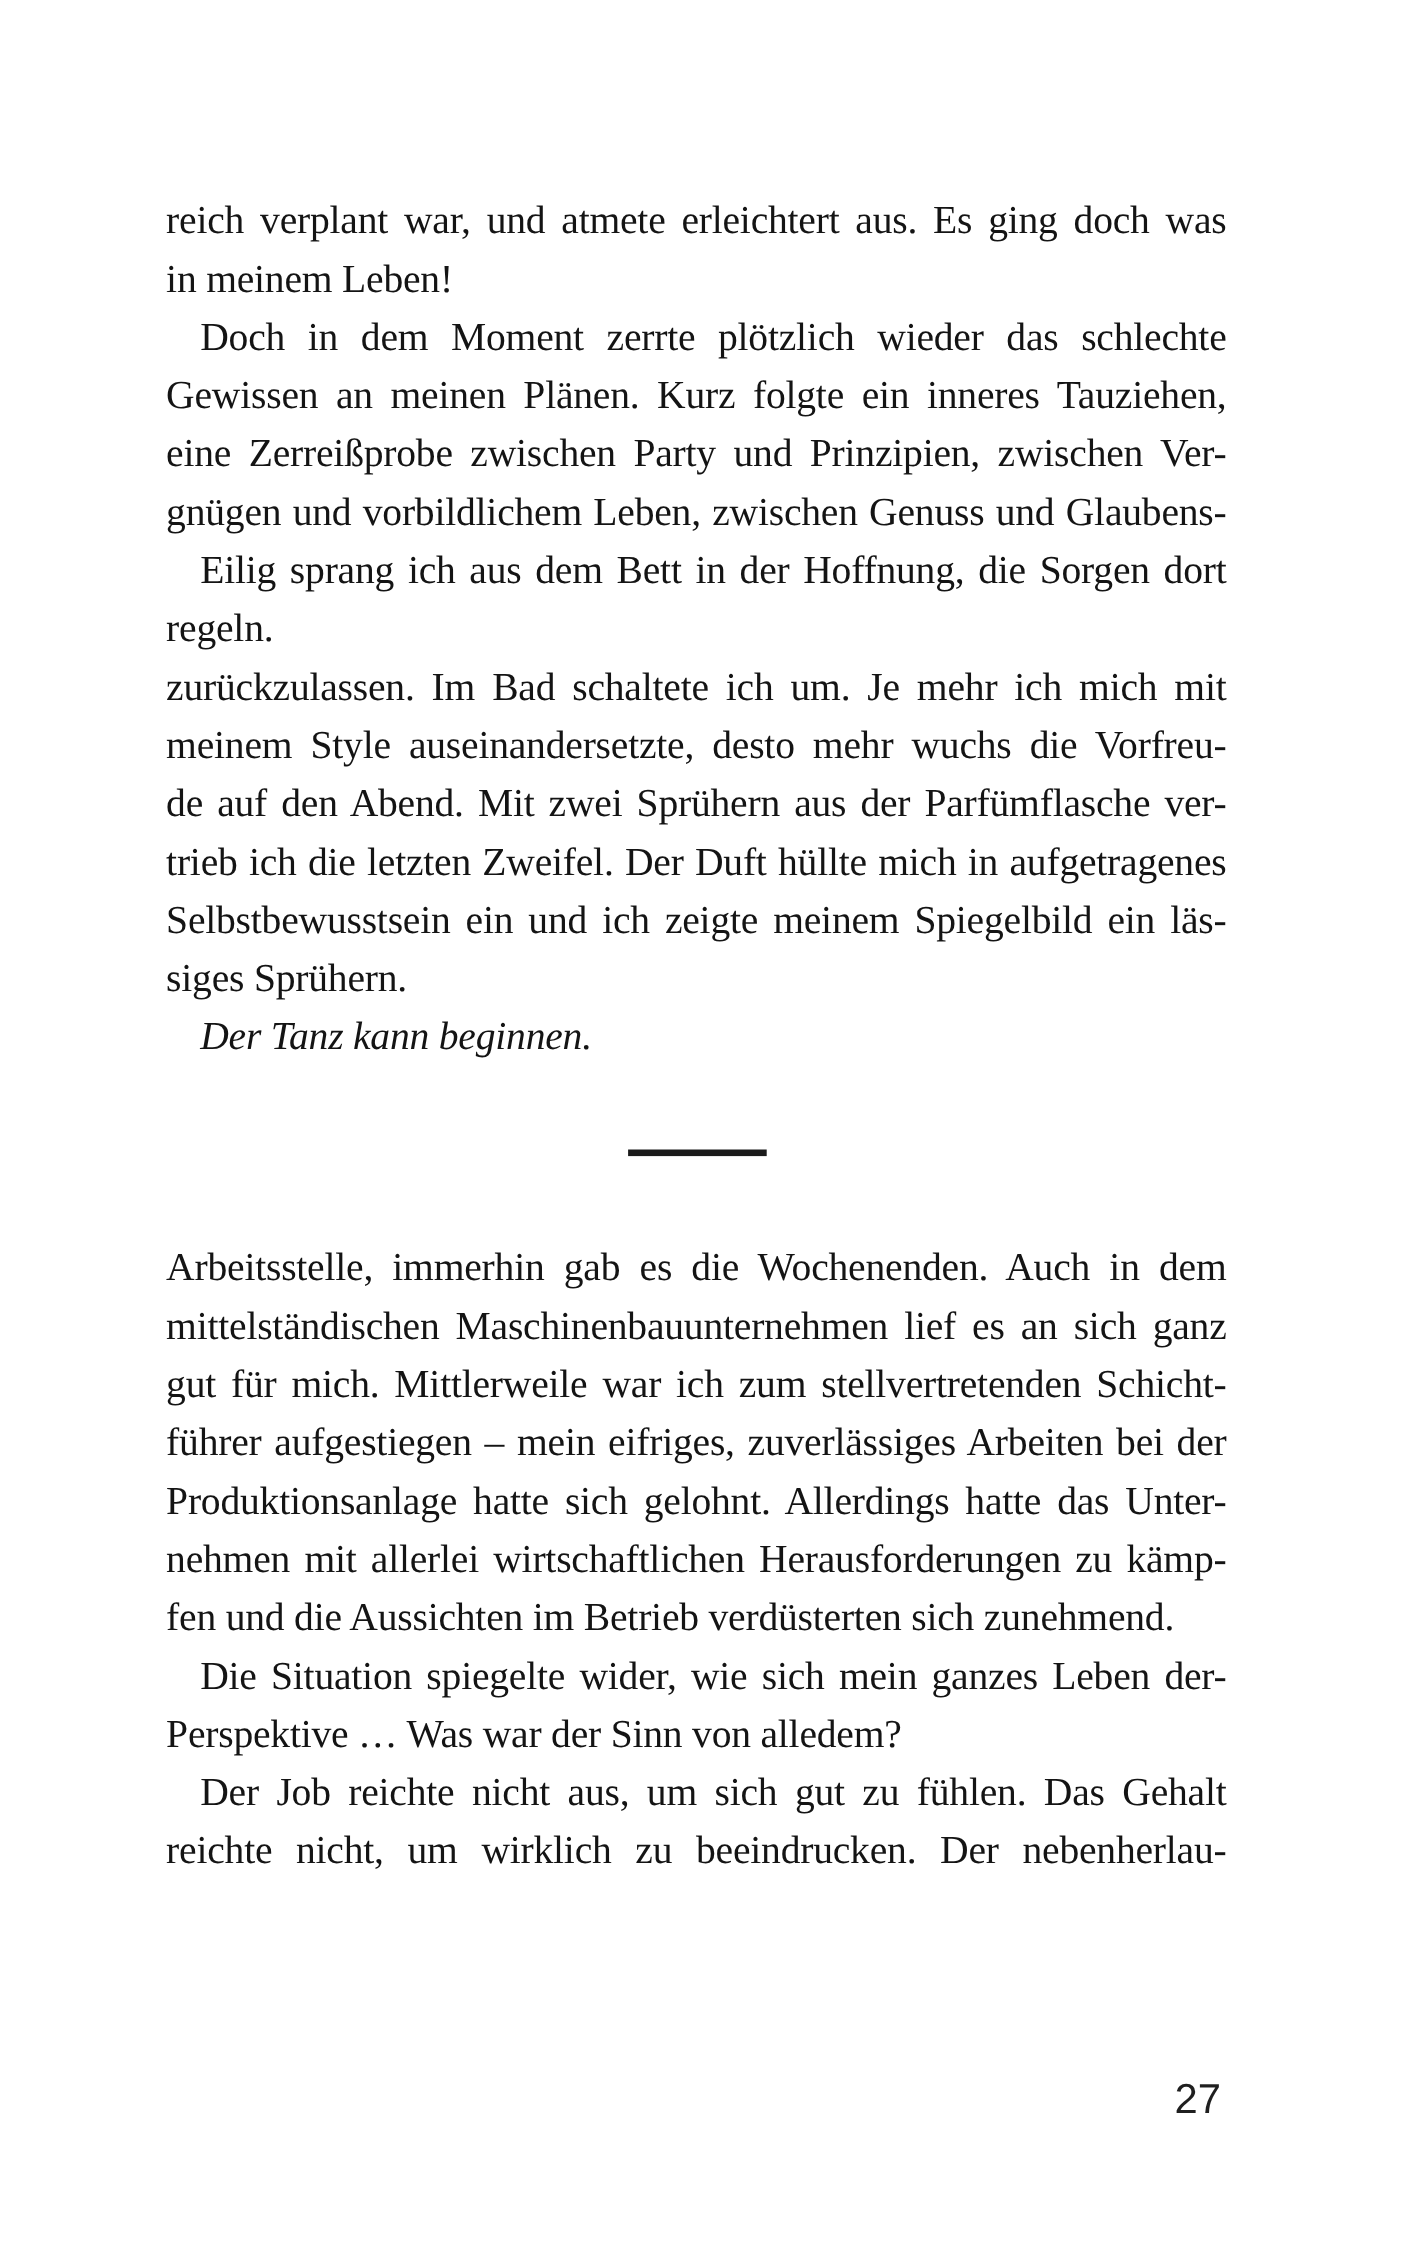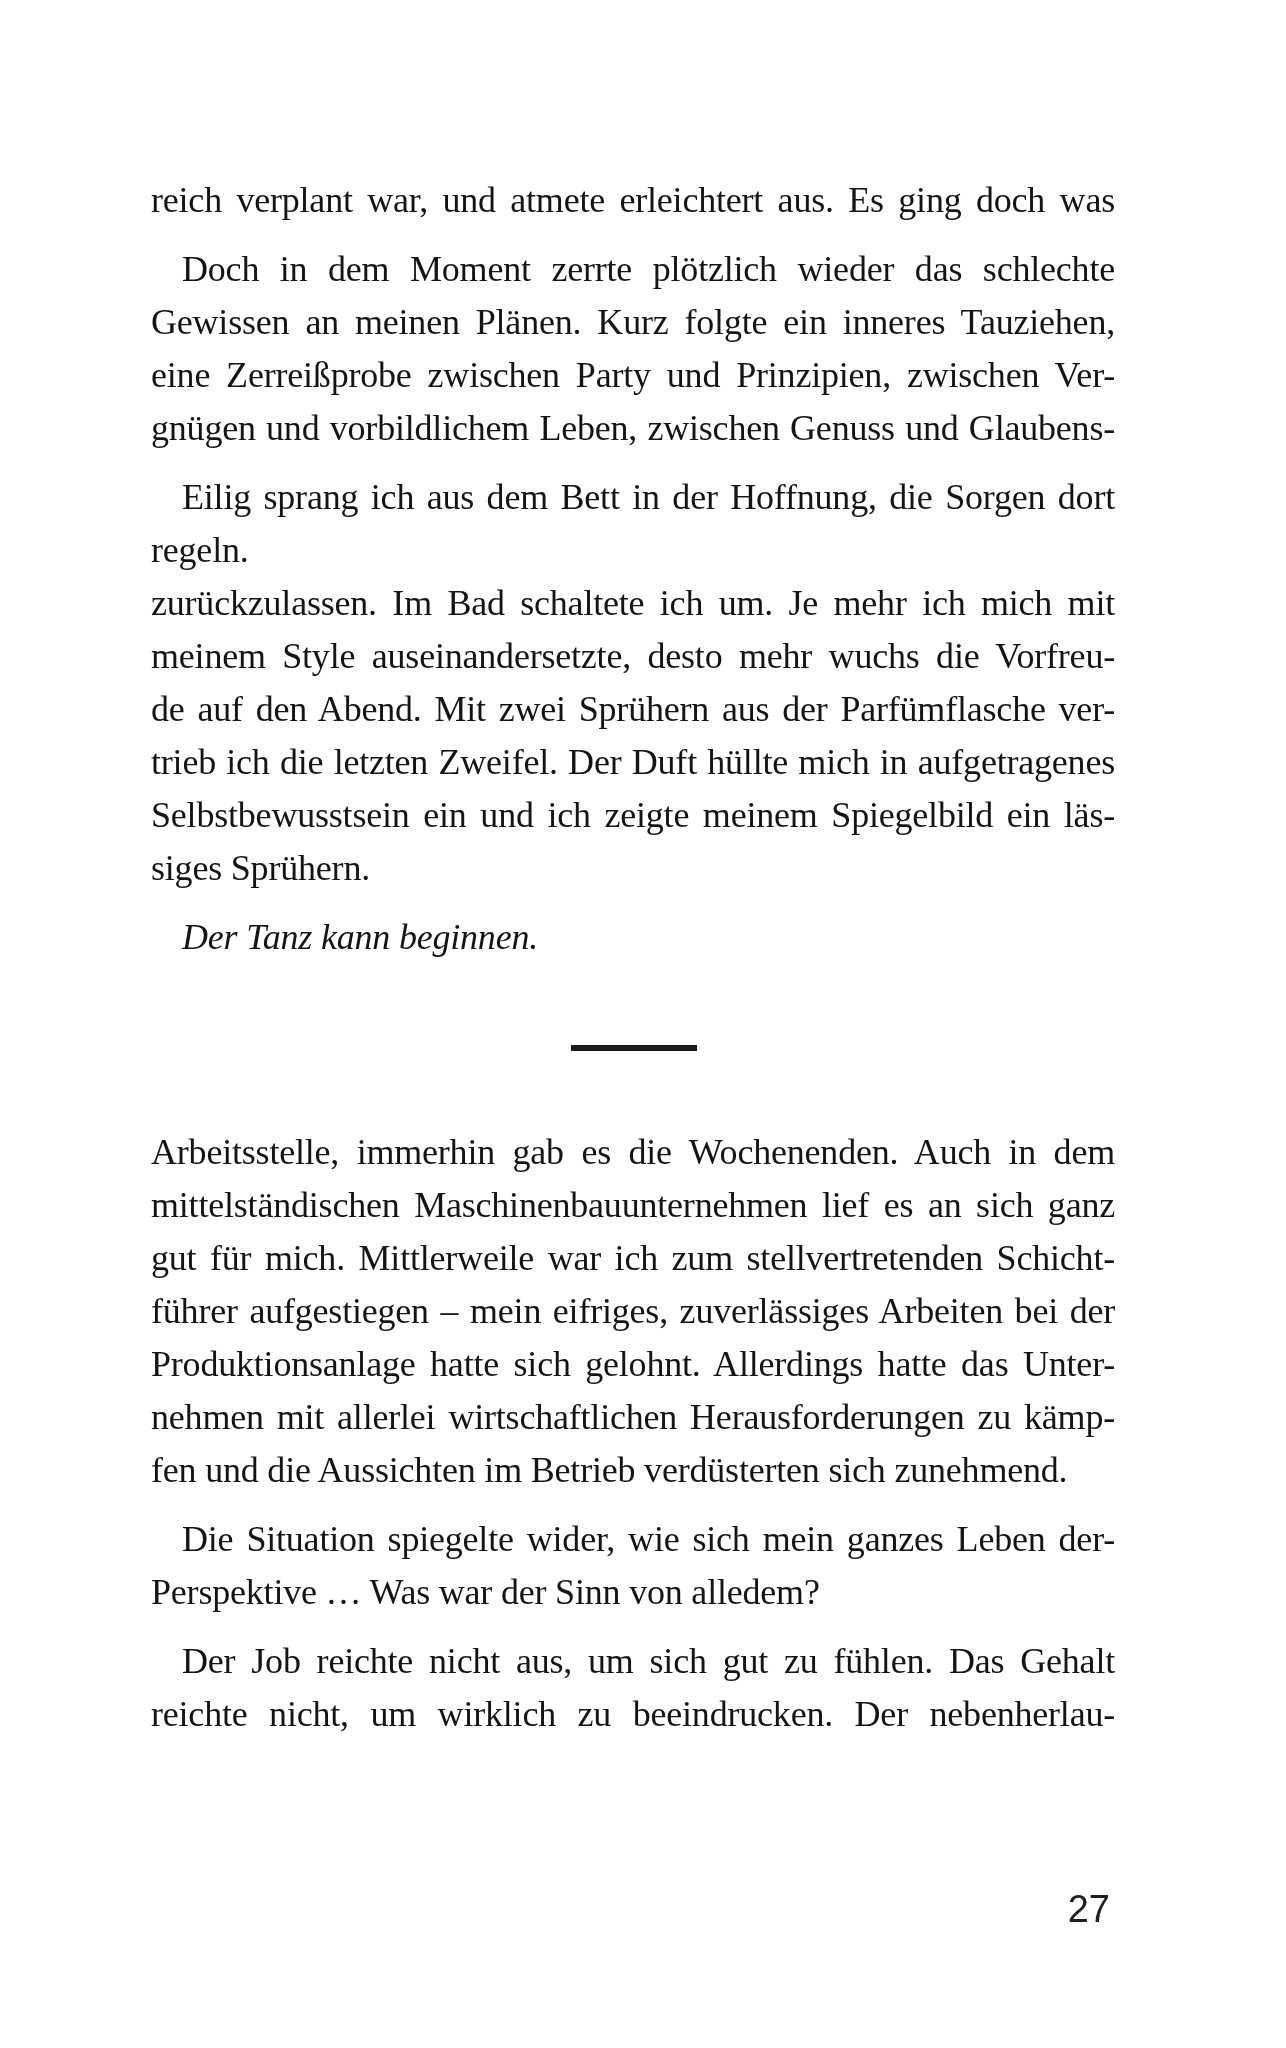--- a/index.html
+++ b/index.html
@@ -24,21 +24,21 @@
     color: #141414;
   }
   .block-1 { top: 174px; }
   .block-2 { top: 1126px; }
   .line { text-align: left; }
   .line.justify {
     text-align: justify;
     text-align-last: justify;
     text-justify: inter-word;
   }
-  .line.indent { padding-left: 31px; margin-top: 16px; }
+  .line.indent { padding-left: 31px; }
   .line.italic { font-style: italic; }
   .section-divider {
     position: absolute;
     left: 571px; top: 1045px;
     width: 126px; height: 6px;
     background: #1a1a1a;
   }
   .page-number {
     position: absolute;
     top: 1890px;
@@ -48,20 +48,21 @@
     line-height: 1;
     color: #1f1f1f;
   }
 </style>
 </head>
 <body>
 
 <div class="page">
   <section class="text-block block-1" id="block1">
       <div class="line justify">reich verplant war, und atmete erleichtert aus. Es ging doch was</div>
+      <div class="line">in meinem Leben!</div>
       <div class="line justify indent">Doch in dem Moment zerrte plötzlich wieder das schlechte</div>
       <div class="line justify">Gewissen an meinen Plänen. Kurz folgte ein inneres Tauziehen,</div>
       <div class="line justify">eine Zerreißprobe zwischen Party und Prinzipien, zwischen Ver-</div>
       <div class="line justify">gnügen und vorbildlichem Leben, zwischen Genuss und Glaubens-</div>
       <div class="line justify indent">Eilig sprang ich aus dem Bett in der Hoffnung, die Sorgen dort</div>
       <div class="line">regeln.</div>
       <div class="line justify">zurückzulassen. Im Bad schaltete ich um. Je mehr ich mich mit</div>
       <div class="line justify">meinem Style auseinandersetzte, desto mehr wuchs die Vorfreu-</div>
       <div class="line justify">de auf den Abend. Mit zwei Sprühern aus der Parfümflasche ver-</div>
       <div class="line justify">trieb ich die letzten Zweifel. Der Duft hüllte mich in aufgetragenes</div>

